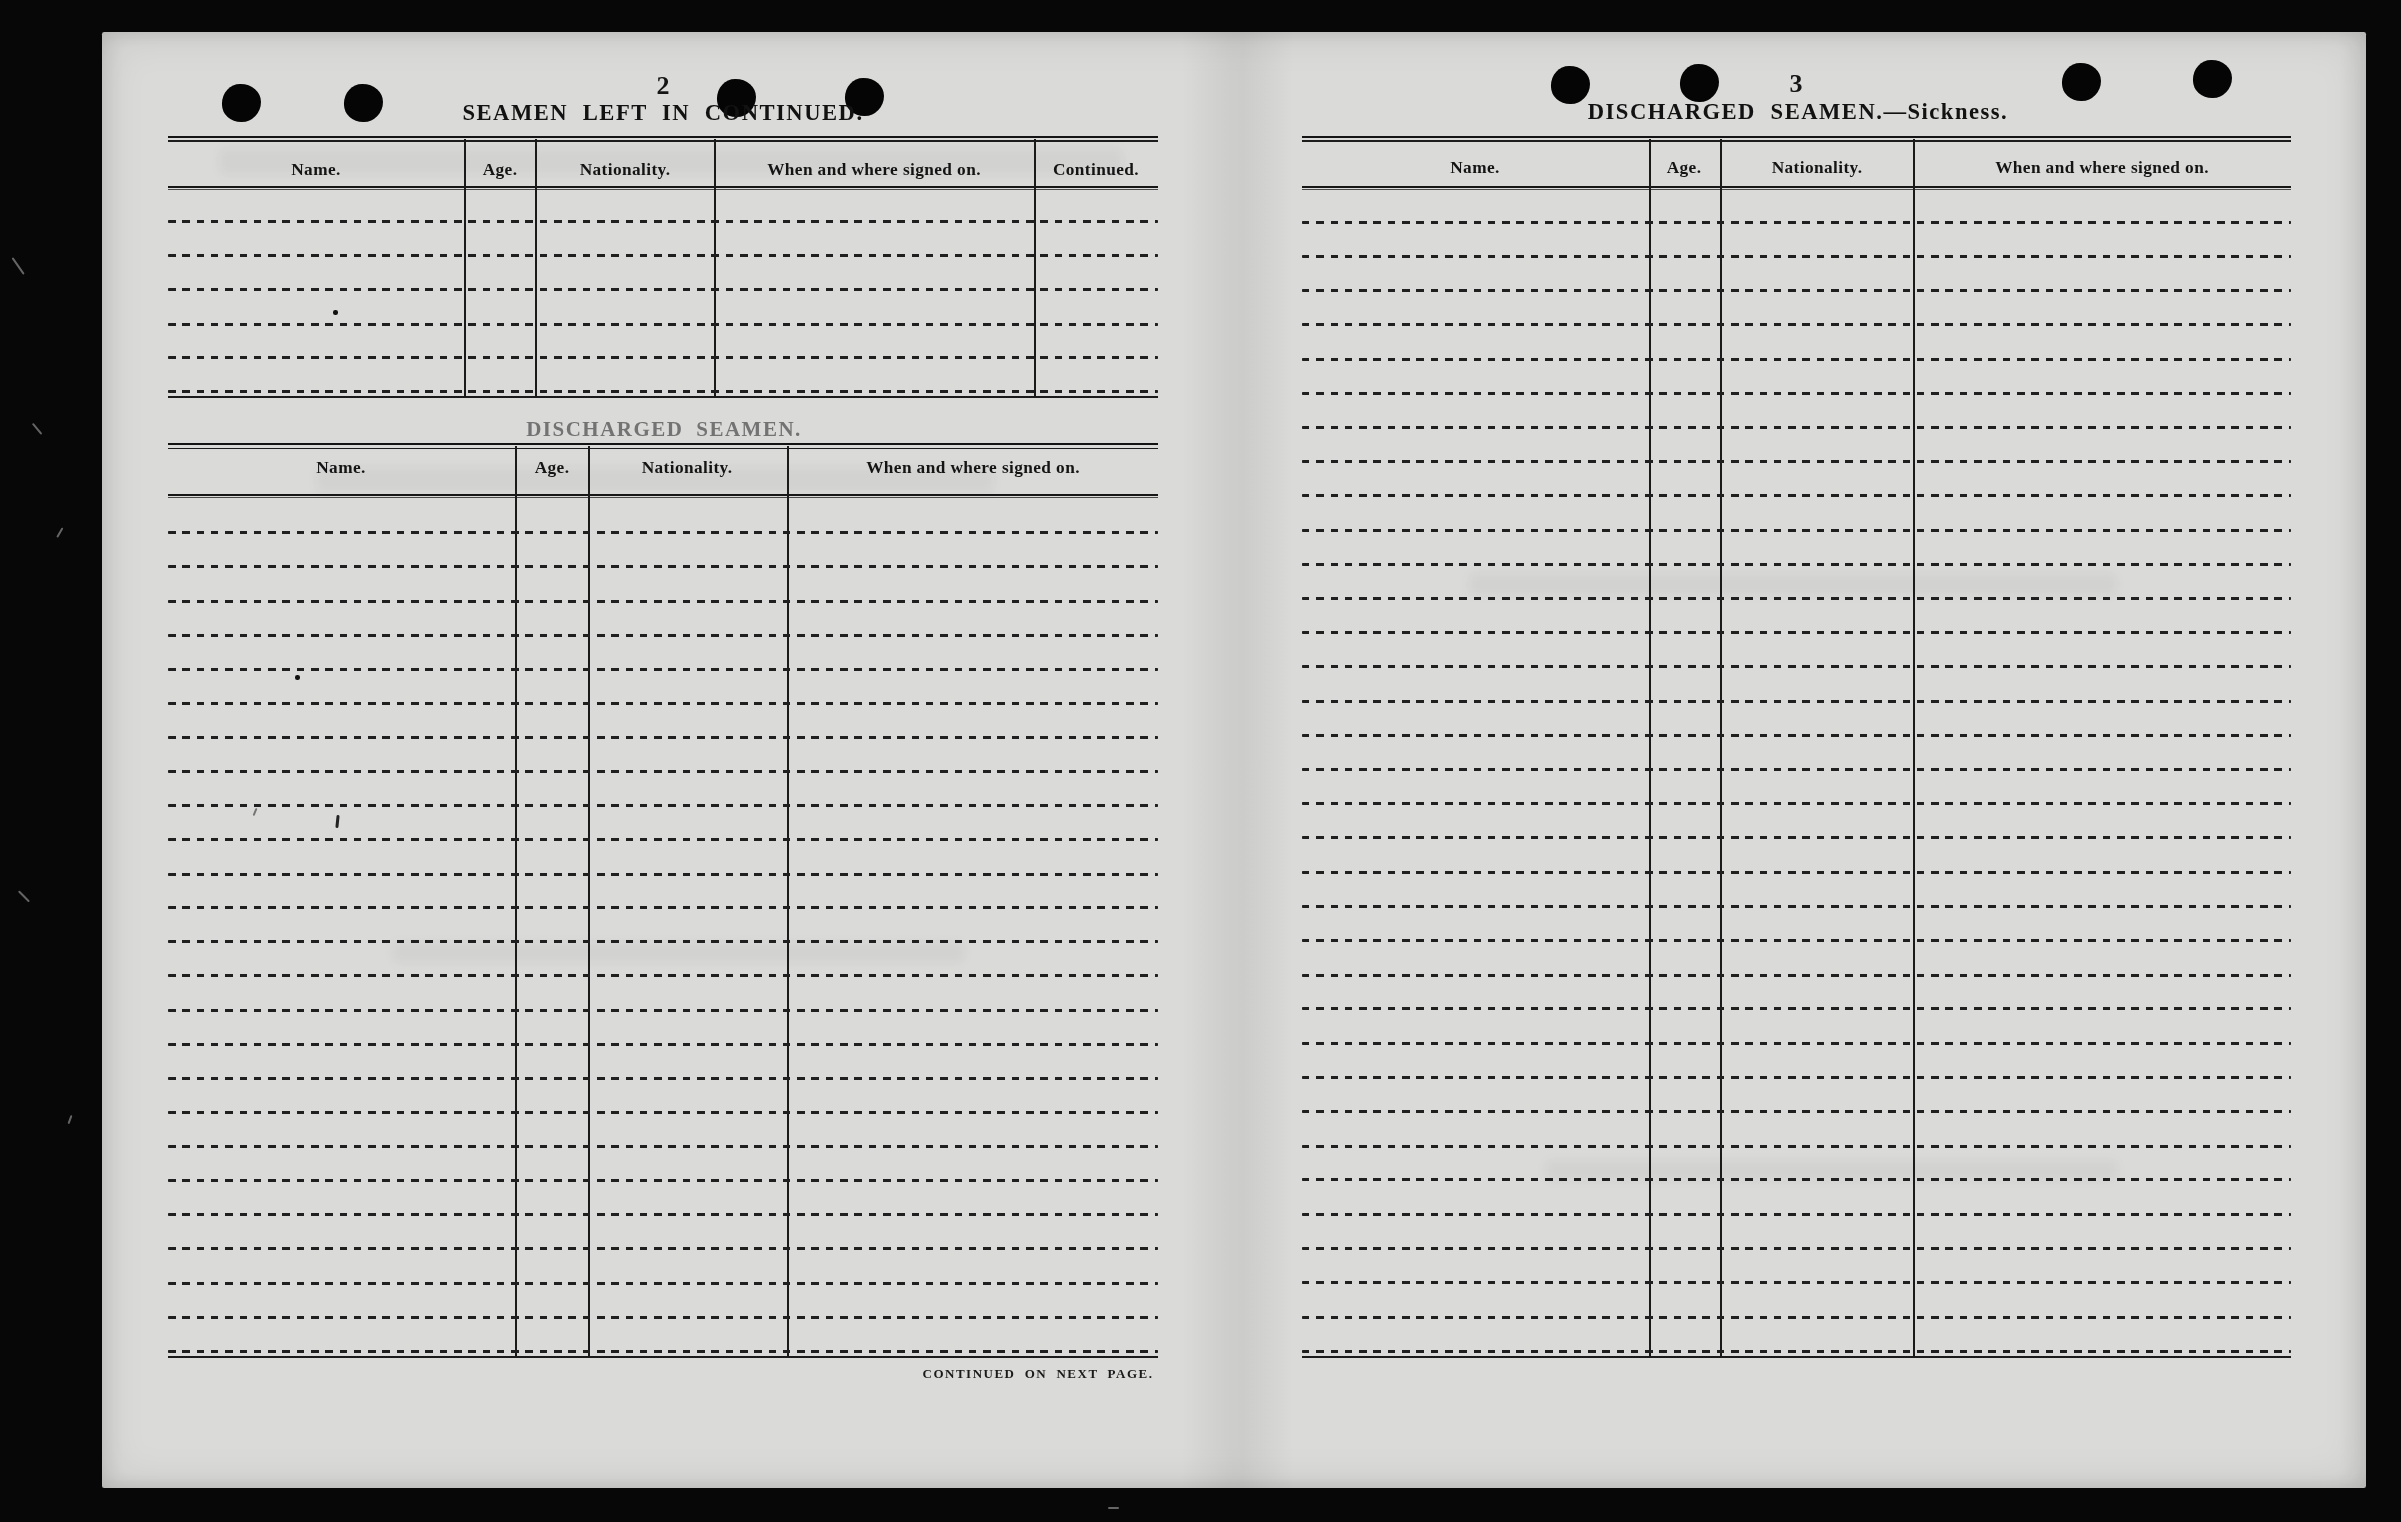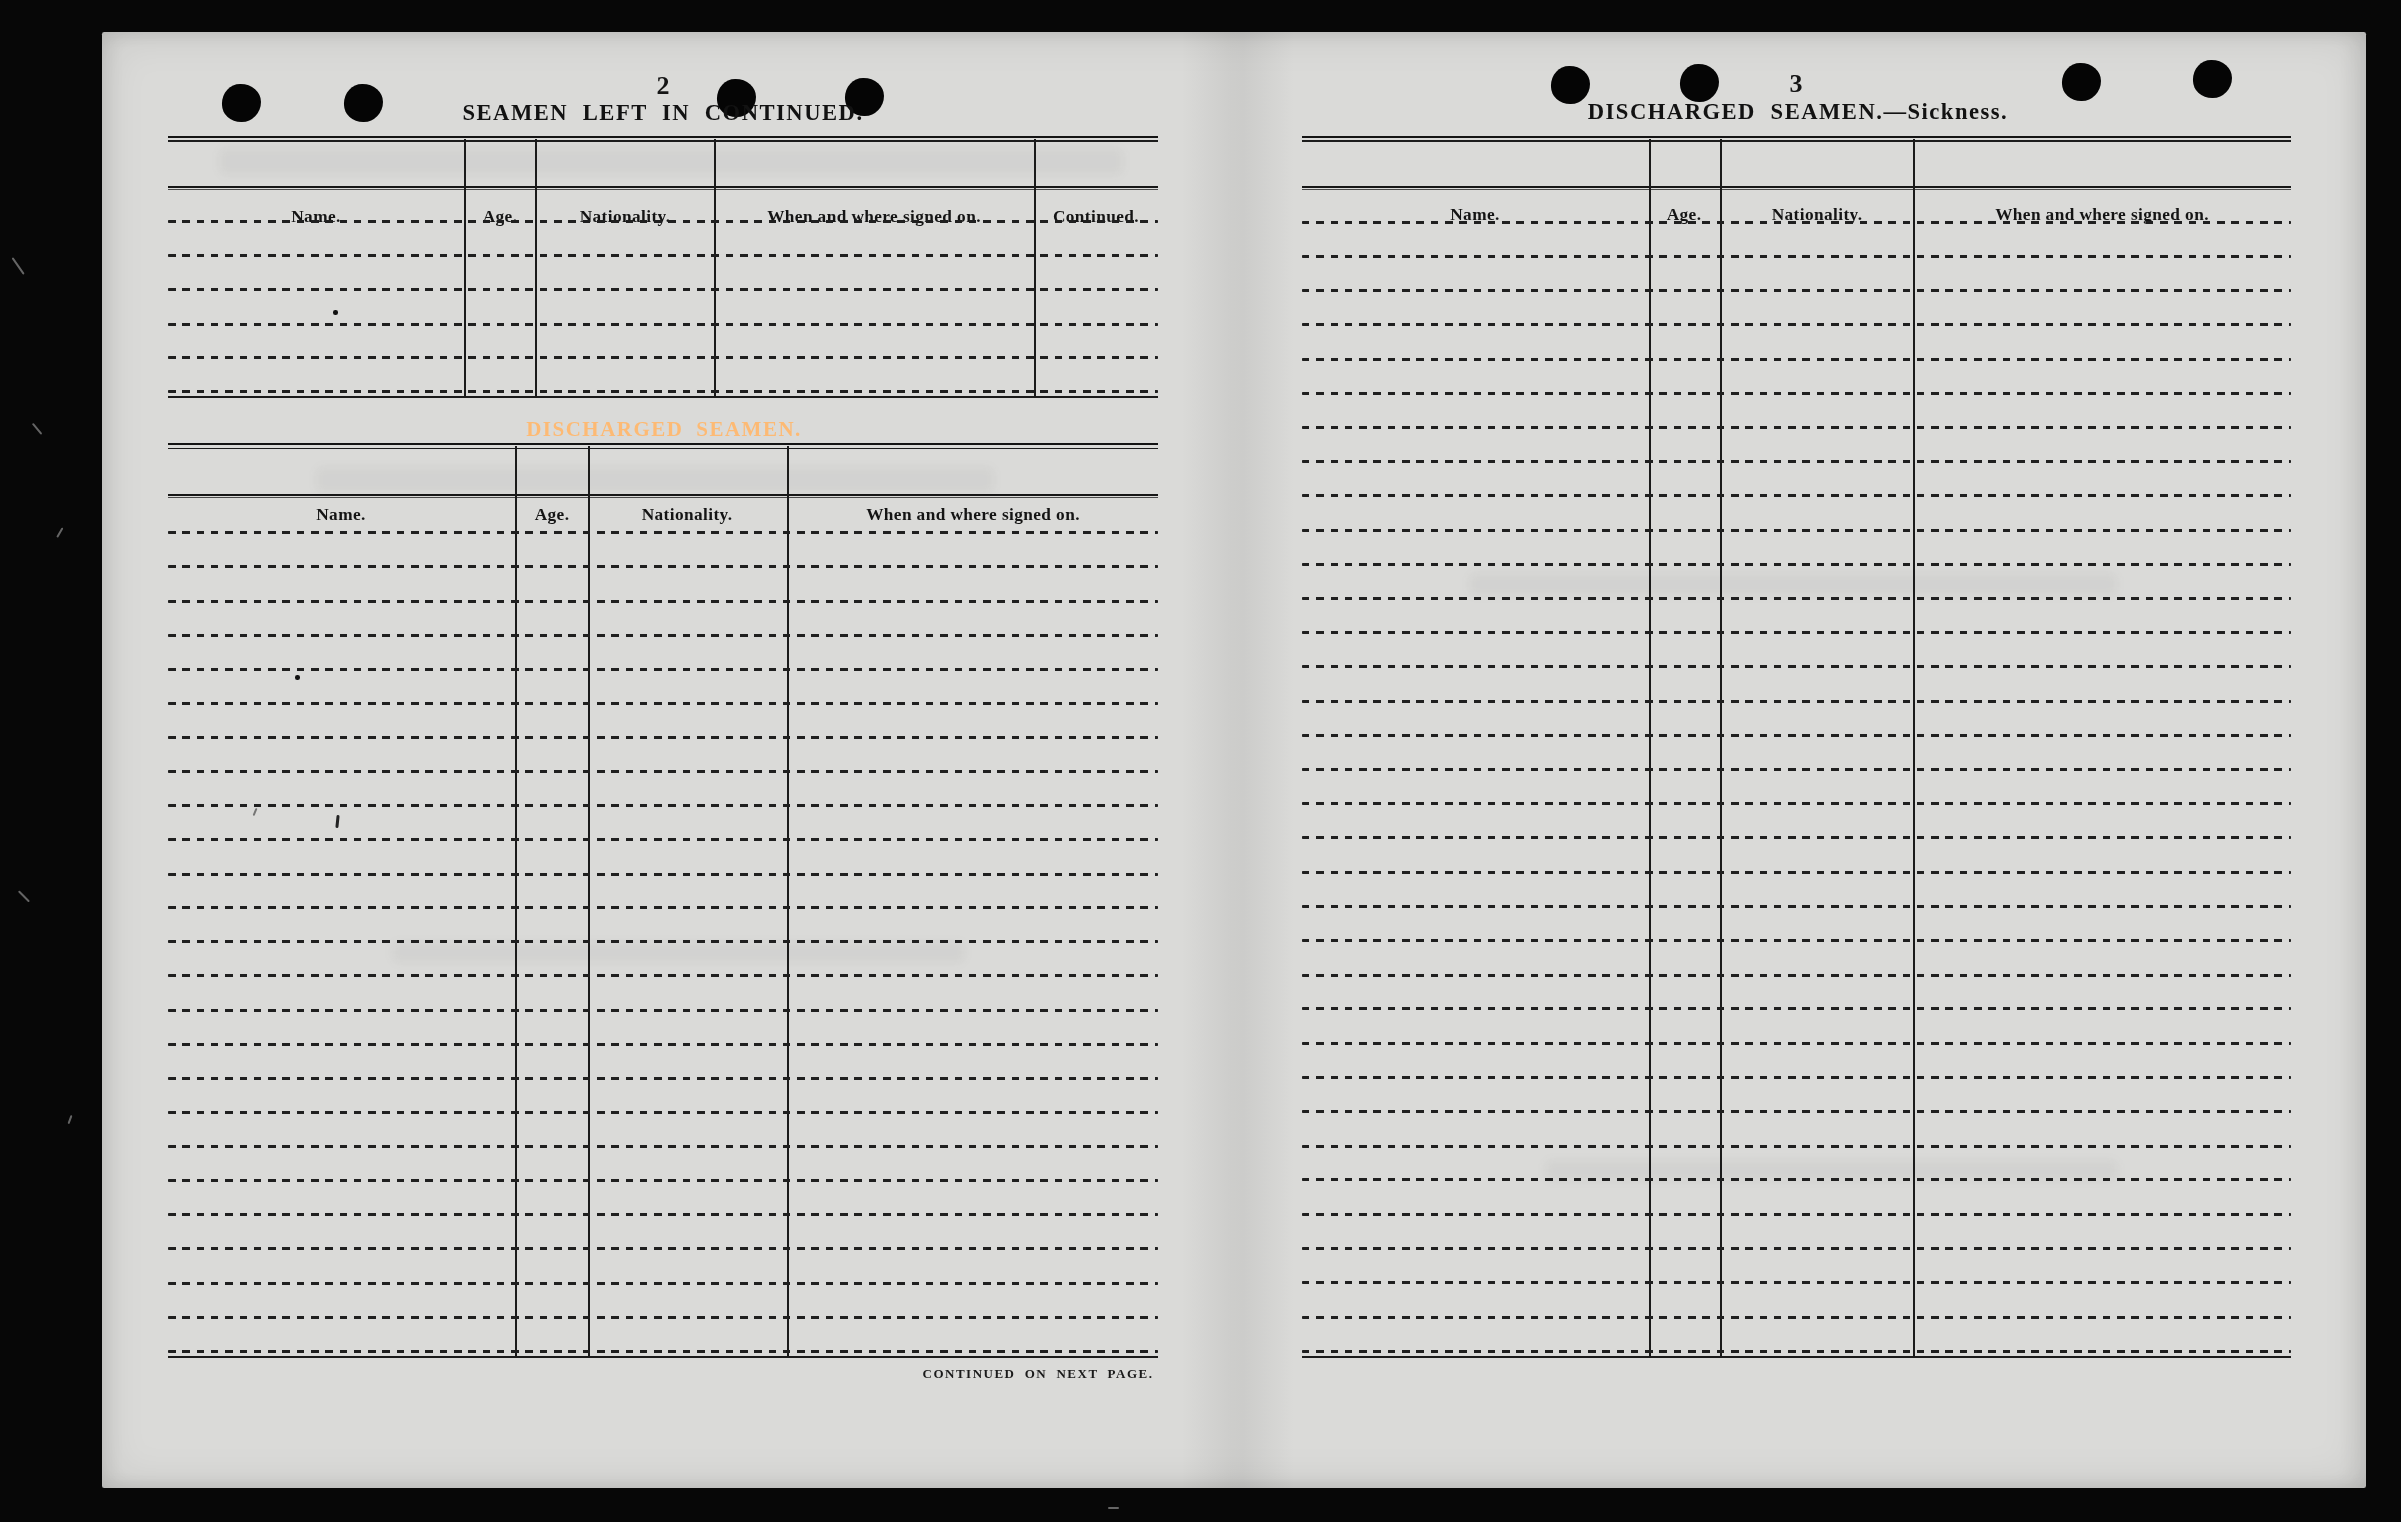--- a/index.html
+++ b/index.html
@@ -12,26 +12,26 @@
          background:#dadad8;border-radius:2.3px;
          box-shadow:inset 0 0 45px rgba(0,0,0,.10), inset -10.5px 0 19.6px rgba(0,0,0,.07), inset 7.5px 0 16.6px rgba(0,0,0,.06);}
   .gutter{position:absolute;left:1181px;top:32px;width:113px;height:1456px;pointer-events:none;
           background:linear-gradient(90deg,rgba(0,0,0,0) 0%,rgba(40,40,40,.07) 42%,rgba(80,80,80,.10) 55%,rgba(0,0,0,0) 100%);}
   .smudge{position:absolute;background:rgba(70,70,85,.05);filter:blur(4.5px);border-radius:7.5px;pointer-events:none;}
   .hole{position:absolute;width:39px;height:38px;background:#050505;
         border-radius:47% 53% 50% 50% / 52% 48% 54% 46%;}
   .pageno{position:absolute;transform:translateX(-50%);font-weight:bold;font-size:26px;color:#151515;}
   .ptitle{position:absolute;transform:translateX(-50%);font-weight:bold;font-size:22.6px;color:#121212;
           letter-spacing:1.5px;word-spacing:7.5px;white-space:nowrap;}
-  .mtitle{position:absolute;transform:translateX(-50%);font-weight:bold;font-size:21px;color:#fdba74;
+  .mtitle{position:absolute;transform:translateX(-50%);font-weight:bold;font-size:21px;color:#737373;
           letter-spacing:1.5px;word-spacing:6px;white-space:nowrap;}
   .note{position:absolute;transform:translateX(-50%);font-weight:bold;font-size:13px;color:#1a1a1a;
         letter-spacing:1.5px;word-spacing:4.5px;white-space:nowrap;}
   .colhead{position:absolute;transform:translateX(-50%);font-weight:bold;font-size:17.3px;color:#141414;
-           letter-spacing:0.4px;white-space:nowrap;margin-top:47px;}
+           letter-spacing:0.4px;white-space:nowrap;}
   .rule-double{position:absolute;height:6.8px;
            background:linear-gradient(#141414 0 2.3px,rgba(0,0,0,0) 2.3px 4.5px,#1c1c1c 4.5px 6px,rgba(0,0,0,0) 6px 6.8px);}
   .rule-head{position:absolute;height:4.5px;
            background:linear-gradient(#161616 0 2.3px,rgba(0,0,0,0) 2.3px 3px,#4a4a4a 3px 3.8px,rgba(0,0,0,0) 3.8px 4.5px);}
   .rule-solid{position:absolute;height:2.3px;background:#1b1b1b;}
   .vline{position:absolute;width:2.3px;background:#1a1a1a;}
   .dash{position:absolute;height:3px;border-radius:0.8px;
         background-image:repeating-linear-gradient(90deg,#1f1f1f 0 7.5px,rgba(0,0,0,0) 7.5px 14.3px);}
   .speck{position:absolute;background:#111;border-radius:50%;}
   .mark{position:absolute;background:#222;border-radius:1.5px;}

